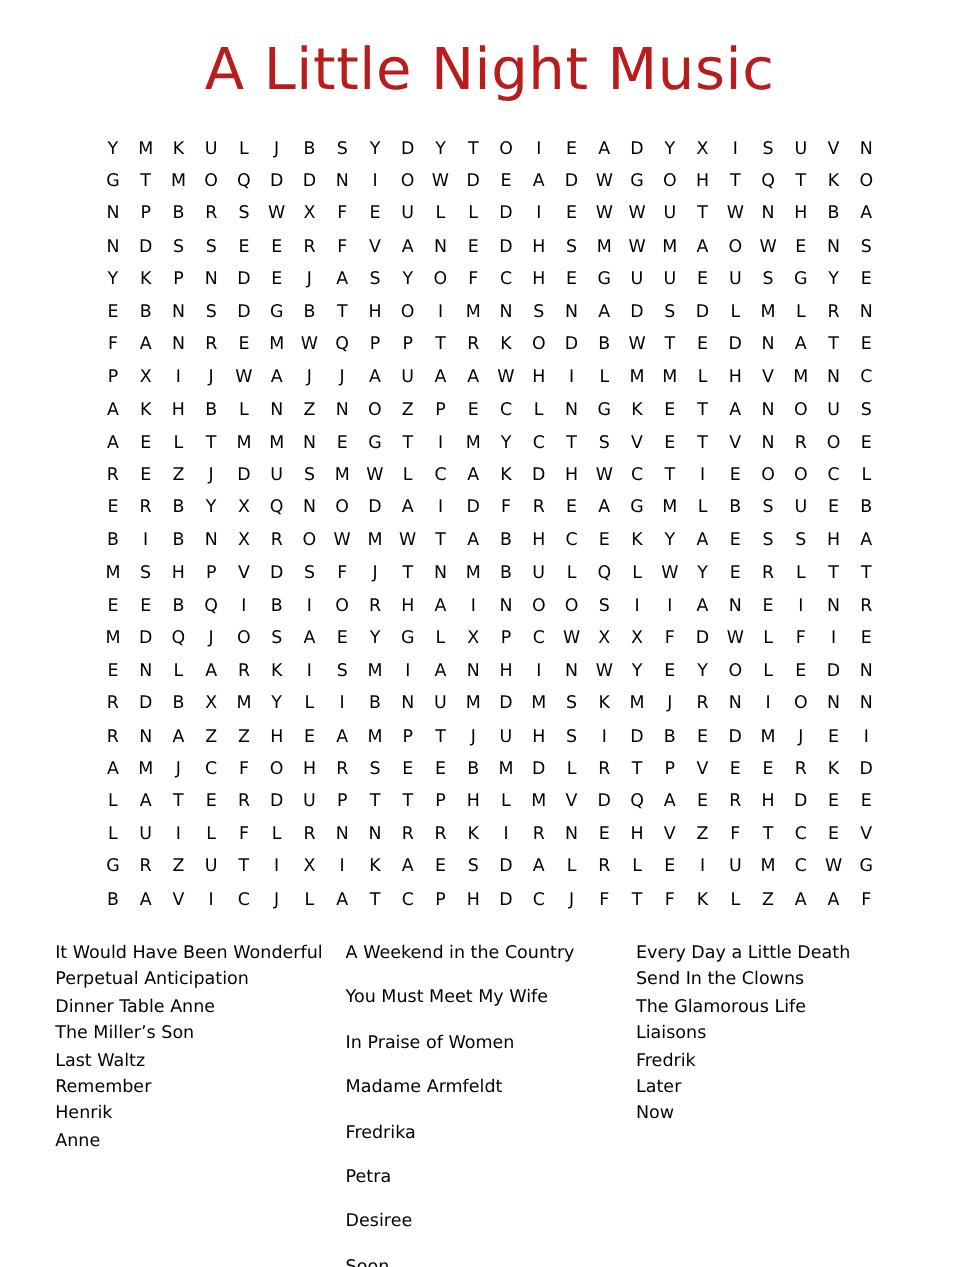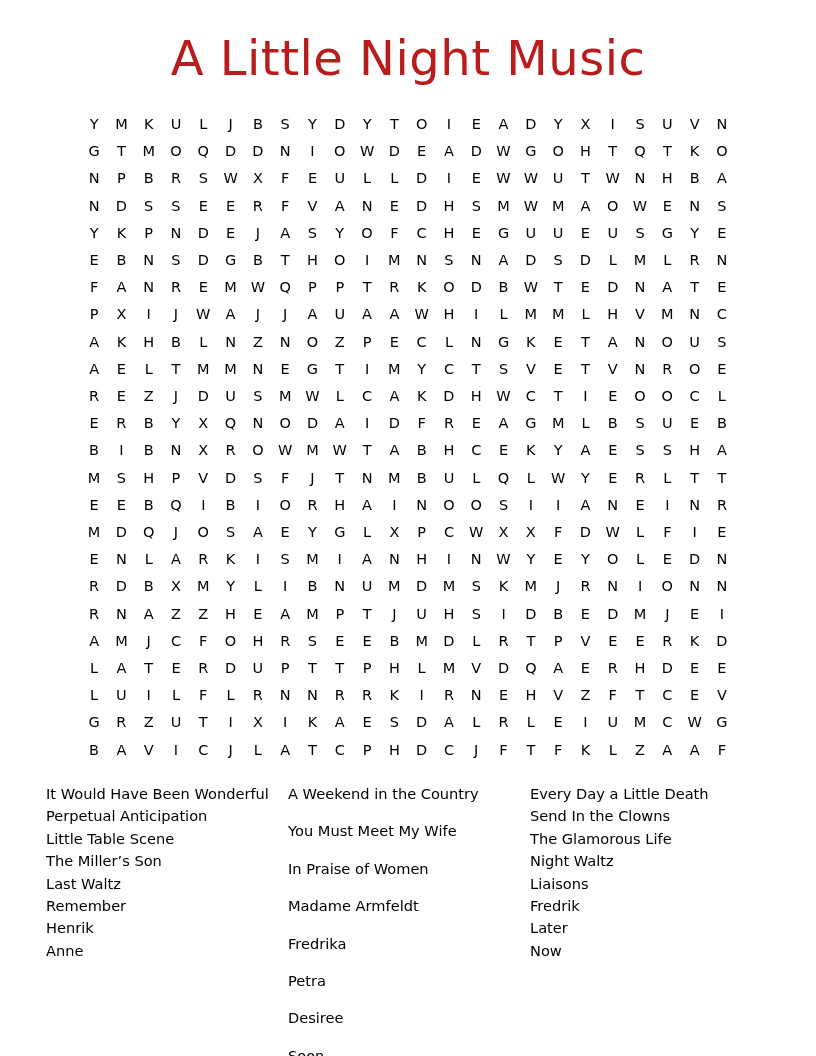--- a/index.html
+++ b/index.html
@@ -711,42 +711,41 @@
             <td>F</td>
           </tr>
         </tbody>
     </table>
   </div>
 
   <div class="word-list">
     <div class="word-col col-0">
         <div class="word-item">It Would Have Been Wonderful</div>
         <div class="word-item">Perpetual Anticipation</div>
-        <div class="word-item">Little Table Scene</div>
+        <div class="word-item">Dinner Table Anne</div>
         <div class="word-item">The Miller’s Son</div>
         <div class="word-item">Last Waltz</div>
         <div class="word-item">Remember</div>
         <div class="word-item">Henrik</div>
         <div class="word-item">Anne</div>
       </div>
     <div class="word-col col-1">
         <div class="word-item">A Weekend in the Country</div>
         <div class="word-item">You Must Meet My Wife</div>
         <div class="word-item">In Praise of Women</div>
         <div class="word-item">Madame Armfeldt</div>
         <div class="word-item">Fredrika</div>
         <div class="word-item">Petra</div>
         <div class="word-item">Desiree</div>
         <div class="word-item">Soon</div>
       </div>
     <div class="word-col col-2">
         <div class="word-item">Every Day a Little Death</div>
         <div class="word-item">Send In the Clowns</div>
         <div class="word-item">The Glamorous Life</div>
-        <div class="word-item">Night Waltz</div>
         <div class="word-item">Liaisons</div>
         <div class="word-item">Fredrik</div>
         <div class="word-item">Later</div>
         <div class="word-item">Now</div>
       </div>
   </div>
 
 </div>
 
 </body></html>

